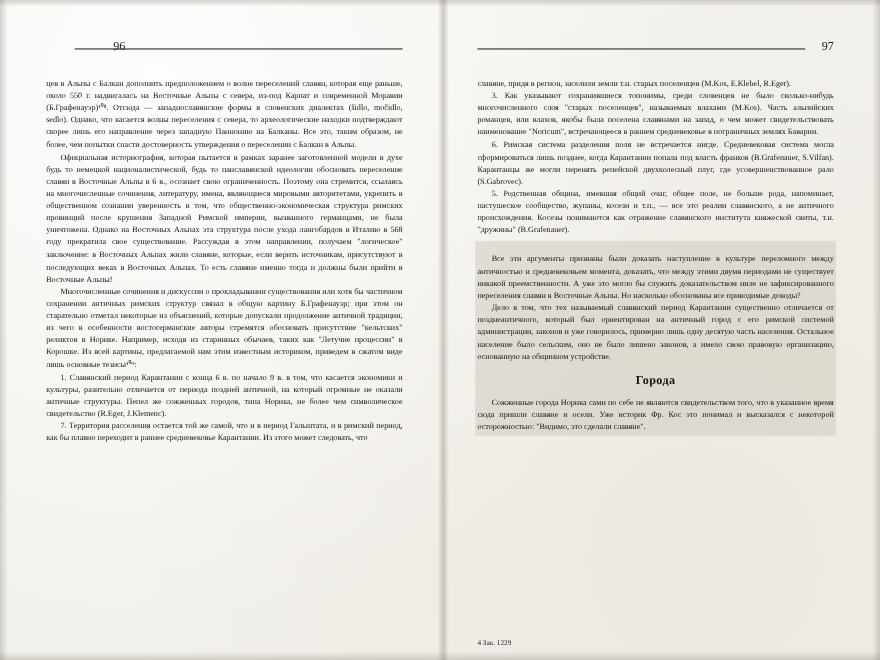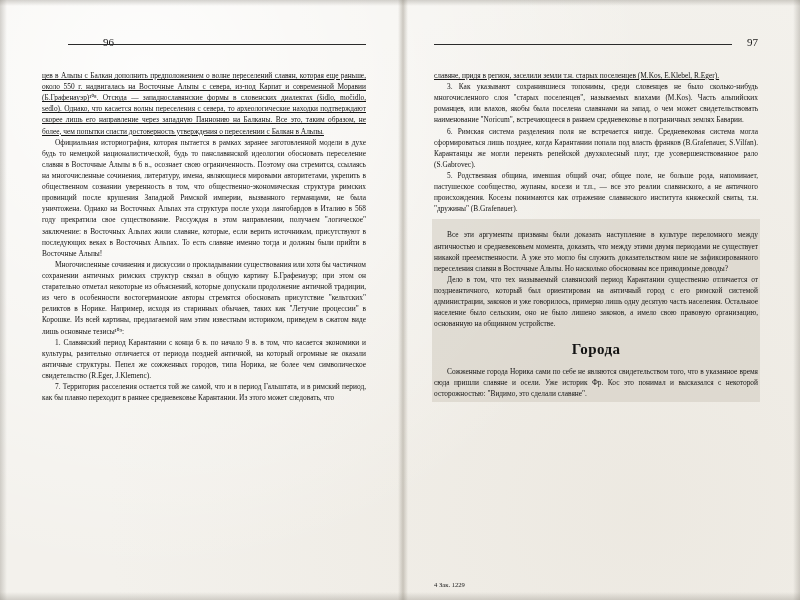--- a/index.html
+++ b/index.html
@@ -67,25 +67,25 @@
     font-size: 7.4px;
     line-height: 1.5;
     text-align: justify;
     color: #141414;
     hyphens: auto;
   }
   .col p {
     margin: 0;
     text-indent: 13px;
   }
-  .col p.noindent { text-indent: 0; text-decoration: underline; }
+  .col p.noindent { text-indent: 0; }
 
   .section-title {
     text-align: center;
-    font-size: 15px;
+    font-size: 11px;
     font-weight: bold;
     margin: 9px 0 5px 0;
     letter-spacing: 0.4px;
   }
 
   .shade {
     background: rgba(206,200,188,0.5);
     padding: 10px 2px 3px 2px;
     margin: 5px -2px 2px -2px;
   }

